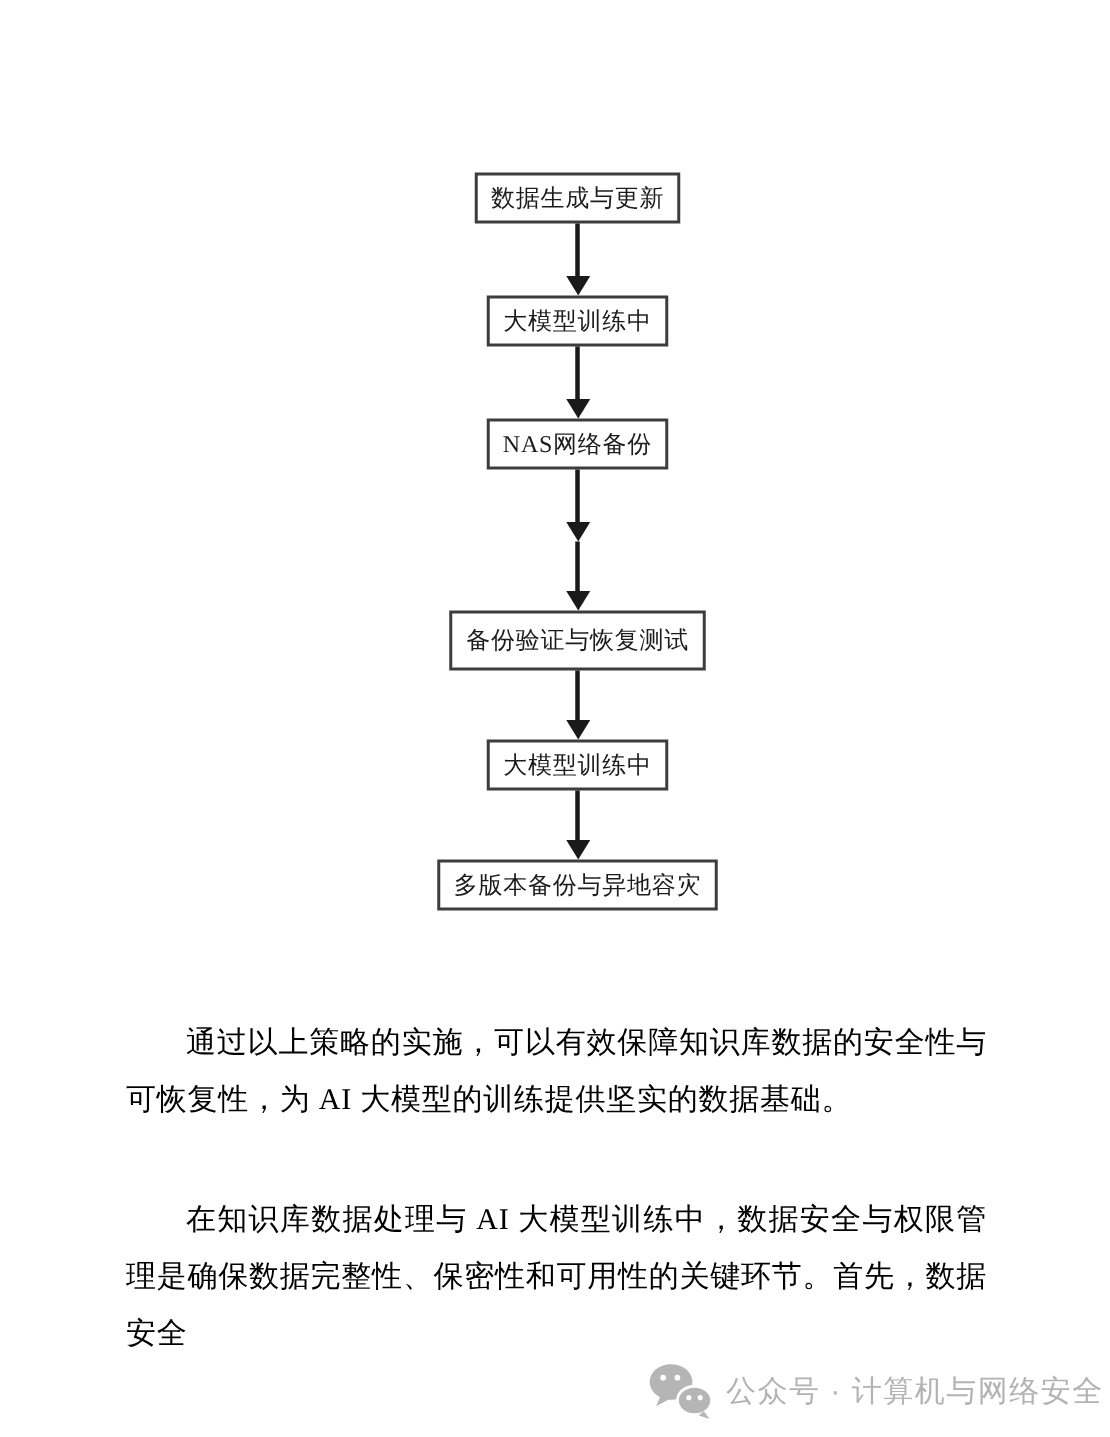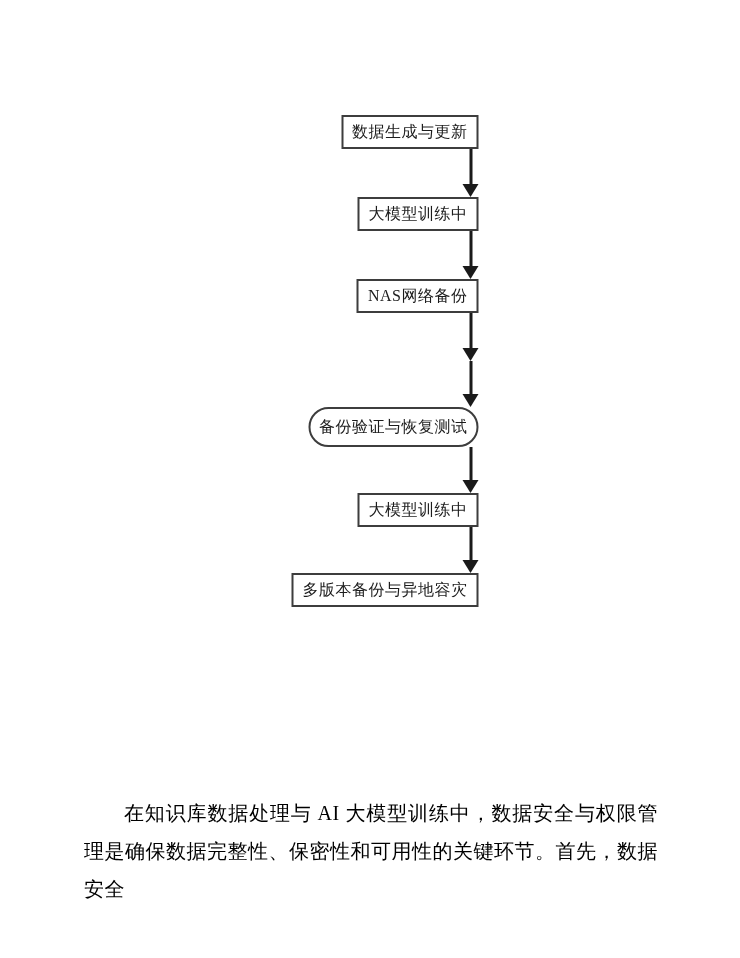--- a/index.html
+++ b/index.html
@@ -14,36 +14,36 @@
   }
 
   
   .flowchart {
     position: absolute;
     top: 115px;
     left: 50%;
     transform: translateX(calc(-50% + 15px));
     display: flex;
     flex-direction: column;
-    align-items: flex-end;
+    align-items: center;
   }
   .fc-box {
     height: 34px;
     padding: 0 9px;
     border: 2px solid #3d3d3d;
     background: #ffffff;
     display: flex;
     align-items: center;
     justify-content: center;
     font-size: 16px;
     color: #1c1c1c;
     white-space: nowrap;
     letter-spacing: 0.5px;
   }
-  .fc-box.lg { height: 40px; border-radius: 20px; }
+  .fc-box.lg { height: 40px; }
   .fc-arrow {
     display: flex;
     flex-direction: column;
     align-items: center;
     height: 46px;
   }
   .fc-arrow.tall { height: 48px; }
   .fc-arrow .shaft {
     width: 3px;
     flex: 1 1 auto;
@@ -151,18 +151,34 @@
       <div class="shaft"></div>
       <div class="head"></div>
     </div>
 
     <div class="fc-box">
       <span>多版本备份与异地容灾</span>
     </div>
 
   </div>
 
+  <p class="para para-1">通过以上策略的实施，可以有效保障知识库数据的安全性与可恢复性，为 AI 大模型的训练提供坚实的数据基础。</p>
 
 
   <p class="para para-2">在知识库数据处理与 AI 大模型训练中，数据安全与权限管理是确保数据完整性、保密性和可用性的关键环节。首先，数据安全</p>
 
+  <div class="footer">
+    <span>
+      <svg class="wm-icon" width="46" height="38" viewBox="0 0 48 40" xmlns="http://www.w3.org/2000/svg">
+        <ellipse cx="17" cy="14" rx="15" ry="12.5" fill="#b5b5b5"></ellipse>
+        <path d="M10 23 L6.5 31 L16 26 Z" fill="#b5b5b5"></path>
+        <circle cx="11.5" cy="11" r="2" fill="#ffffff"></circle>
+        <circle cx="21.5" cy="11" r="2" fill="#ffffff"></circle>
+        <ellipse cx="33.5" cy="27" rx="12" ry="10" fill="#b5b5b5" stroke="#ffffff" stroke-width="2"></ellipse>
+        <path d="M40 34.5 L44 40 L36.5 37.5 Z" fill="#b5b5b5"></path>
+        <circle cx="29.5" cy="25" r="1.8" fill="#ffffff"></circle>
+        <circle cx="37.5" cy="25" r="1.8" fill="#ffffff"></circle>
+      </svg>
+    </span>
+    <span class="wm-text">公众号 · 计算机与网络安全</span>
+  </div>
 
 </div>
 
 </body></html>

